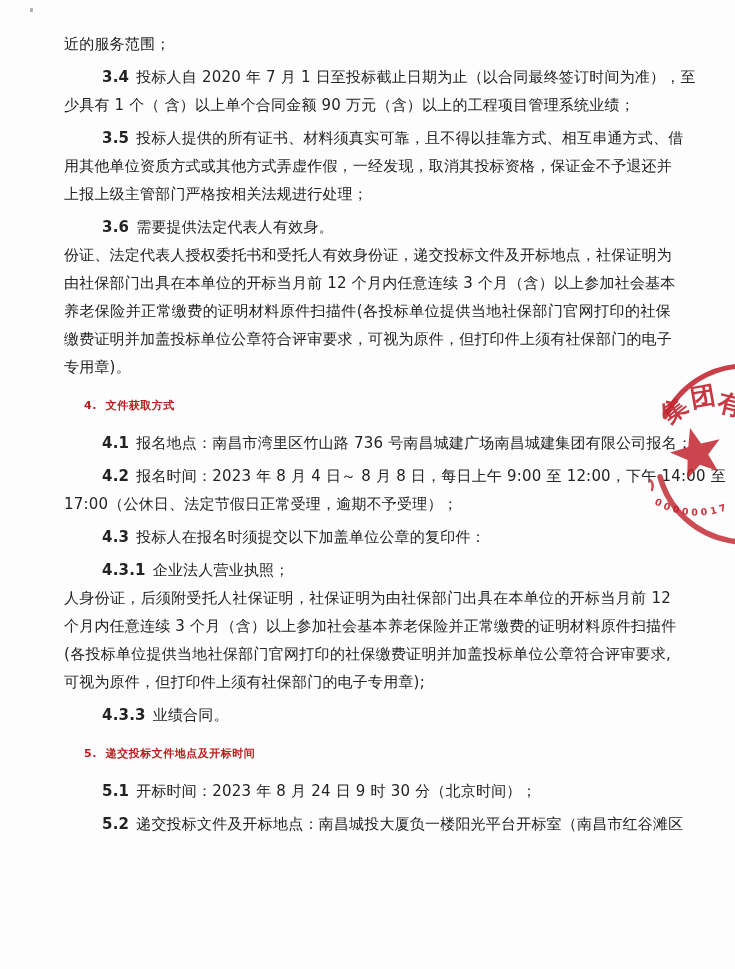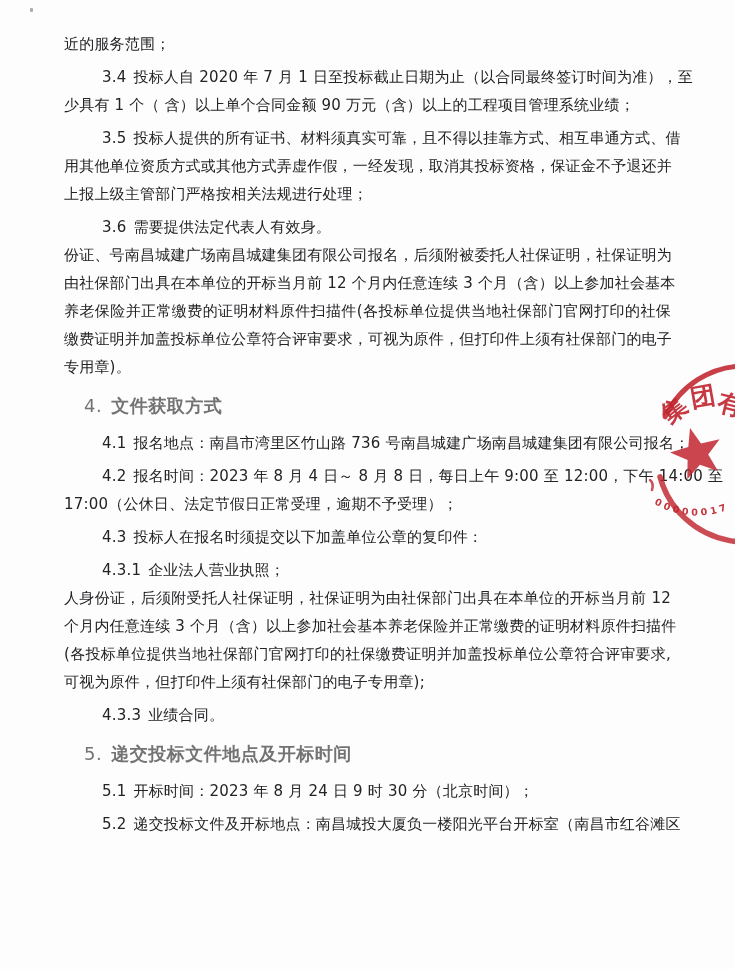--- a/index.html
+++ b/index.html
@@ -17,38 +17,38 @@
   }
   .line {
     font-size:15px;
     line-height:28px;
     white-space:nowrap;
     overflow:visible;
     color:#232326;
     letter-spacing:0.2px;
   }
   .line .num {
-    font-weight:normal;
+    font-weight:bold;
     margin-right:7px;
     font-family:"DejaVu Sans","Liberation Sans",sans-serif;
   }
   .indent { padding-left:38px; }
   .fill {
     text-align:justify;
     text-align-last:justify;
     text-justify:inter-character;
   }
   .p-gap { margin-top:5px; }
   .heading {
-    font-size:18px;
+    font-size:11px;
     font-weight:bold;
     line-height:30px;
     margin:10px 0 8px;
     padding-left:20px;
-    color:#737373;
+    color:#b91c1c;
     letter-spacing:0.5px;
   }
   .heading .num { margin-right:9px; }
   .stamp {
     position:absolute;
     left:640px; top:356px;
     width:200px; height:200px;
     pointer-events:none;
   }
   .stamp text { font-family:"DejaVu Sans","Liberation Sans",sans-serif; }
@@ -69,21 +69,21 @@
 
   <div class="content">
 
   <div class="line"><span>近的服务范围；</span></div>
       <div class="line indent fill p-gap"><span class="num">3.4</span><span>投标人自 2020 年 7 月 1 日至投标截止日期为止（以合同最终签订时间为准），至</span></div>
       <div class="line"><span>少具有 1 个（ 含）以上单个合同金额 90 万元（含）以上的工程项目管理系统业绩；</span></div>
       <div class="line indent fill p-gap"><span class="num">3.5</span><span>投标人提供的所有证书、材料须真实可靠，且不得以挂靠方式、相互串通方式、借</span></div>
       <div class="line fill"><span>用其他单位资质方式或其他方式弄虚作假，一经发现，取消其投标资格，保证金不予退还并</span></div>
       <div class="line"><span>上报上级主管部门严格按相关法规进行处理；</span></div>
       <div class="line indent p-gap"><span class="num">3.6</span><span>需要提供法定代表人有效身。</span></div>
-      <div class="line fill"><span>份证、号南昌城建广场南昌城建集团有限公司报名，后须附被委托人社保证明，社保证明为</span></div>
+      <div class="line fill"><span>份证、法定代表人授权委托书和受托人有效身份证，递交投标文件及开标地点，社保证明为</span></div>
       <div class="line fill"><span>由社保部门出具在本单位的开标当月前 12 个月内任意连续 3 个月（含）以上参加社会基本</span></div>
       <div class="line fill"><span>养老保险并正常缴费的证明材料原件扫描件(各投标单位提供当地社保部门官网打印的社保</span></div>
       <div class="line fill"><span>缴费证明并加盖投标单位公章符合评审要求，可视为原件，但打印件上须有社保部门的电子</span></div>
       <div class="line"><span>专用章)。</span></div>
       <div class="line heading"><span class="num">4.</span><span>文件获取方式</span></div>
       <div class="line indent"><span class="num">4.1</span><span>报名地点：南昌市湾里区竹山路 736 号南昌城建广场南昌城建集团有限公司报名；</span></div>
       <div class="line indent fill p-gap"><span class="num">4.2</span><span>报名时间：2023 年 8 月 4 日～ 8 月 8 日，每日上午 9:00 至 12:00，下午 14:00 至</span></div>
       <div class="line"><span>17:00（公休日、法定节假日正常受理，逾期不予受理）；</span></div>
       <div class="line indent p-gap"><span class="num">4.3</span><span>投标人在报名时须提交以下加盖单位公章的复印件：</span></div>
       <div class="line indent p-gap"><span class="num">4.3.1</span><span>企业法人营业执照；</span></div>

